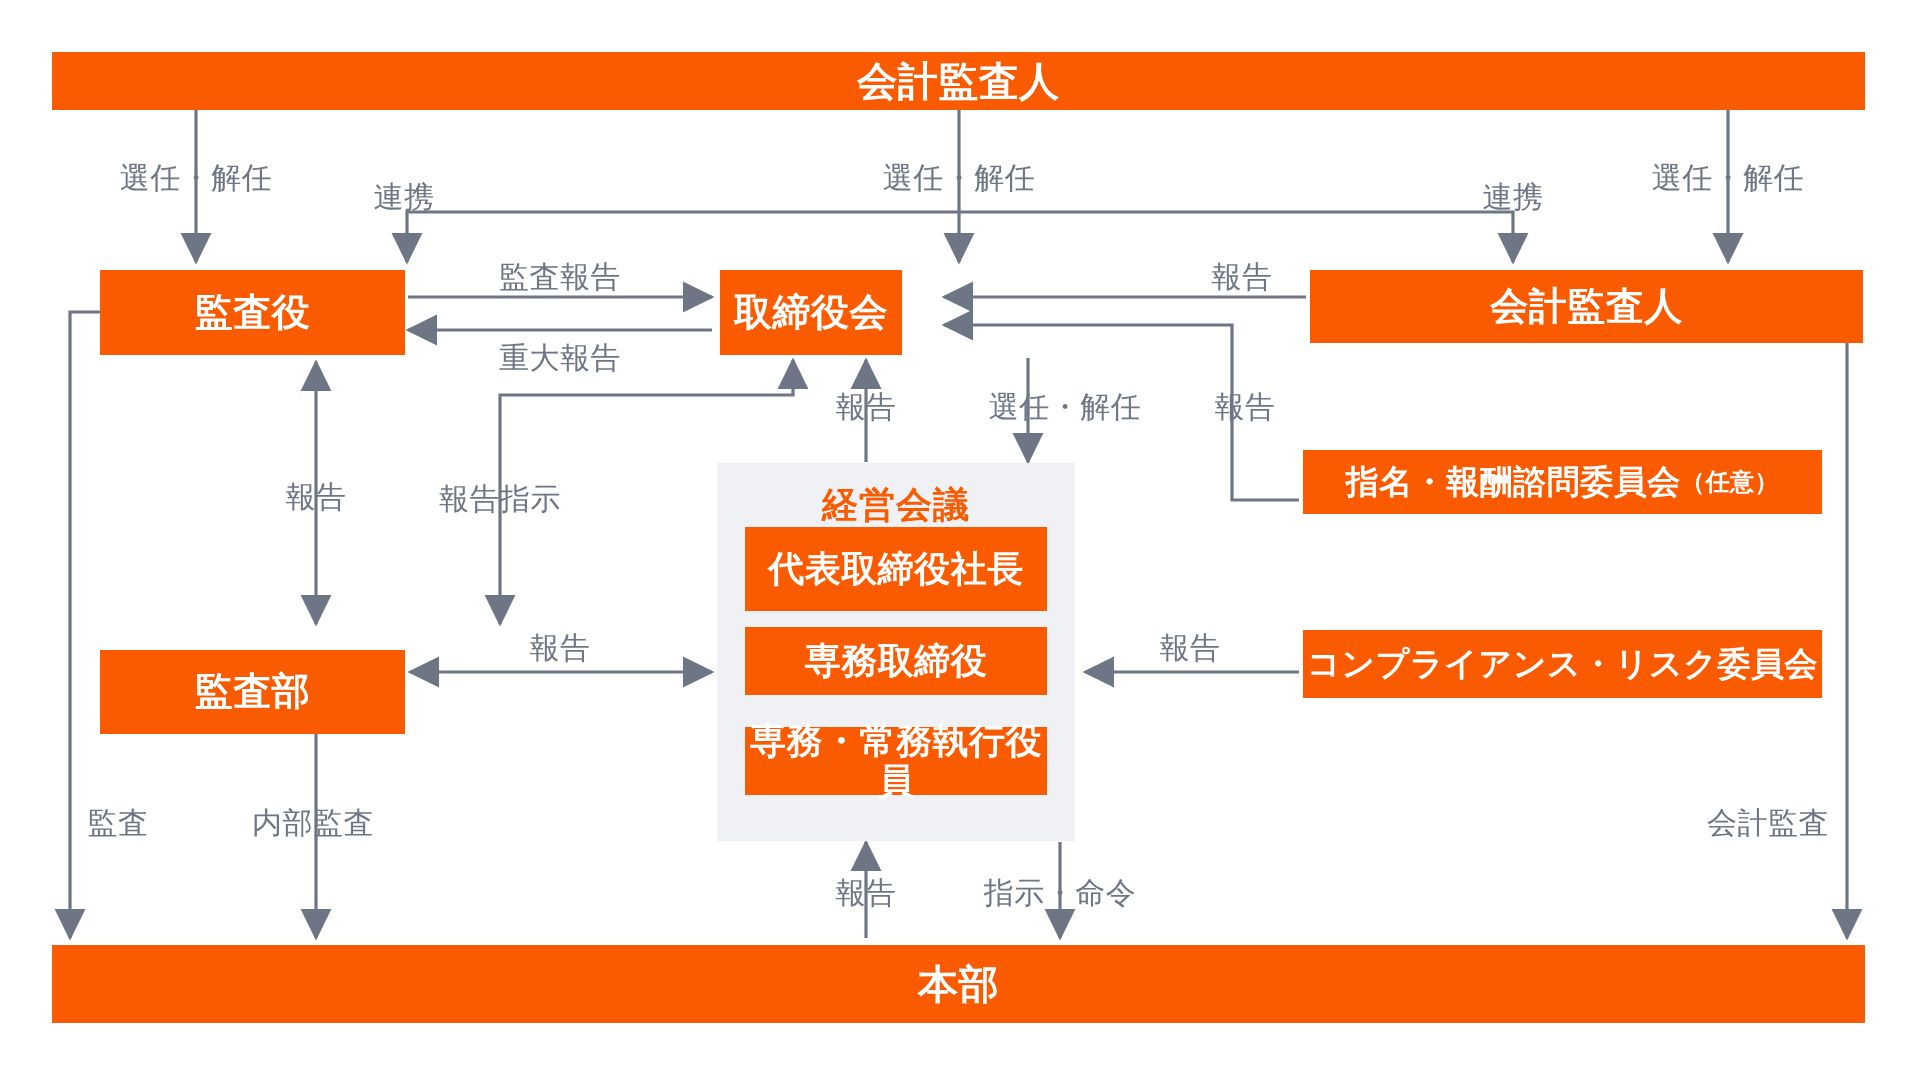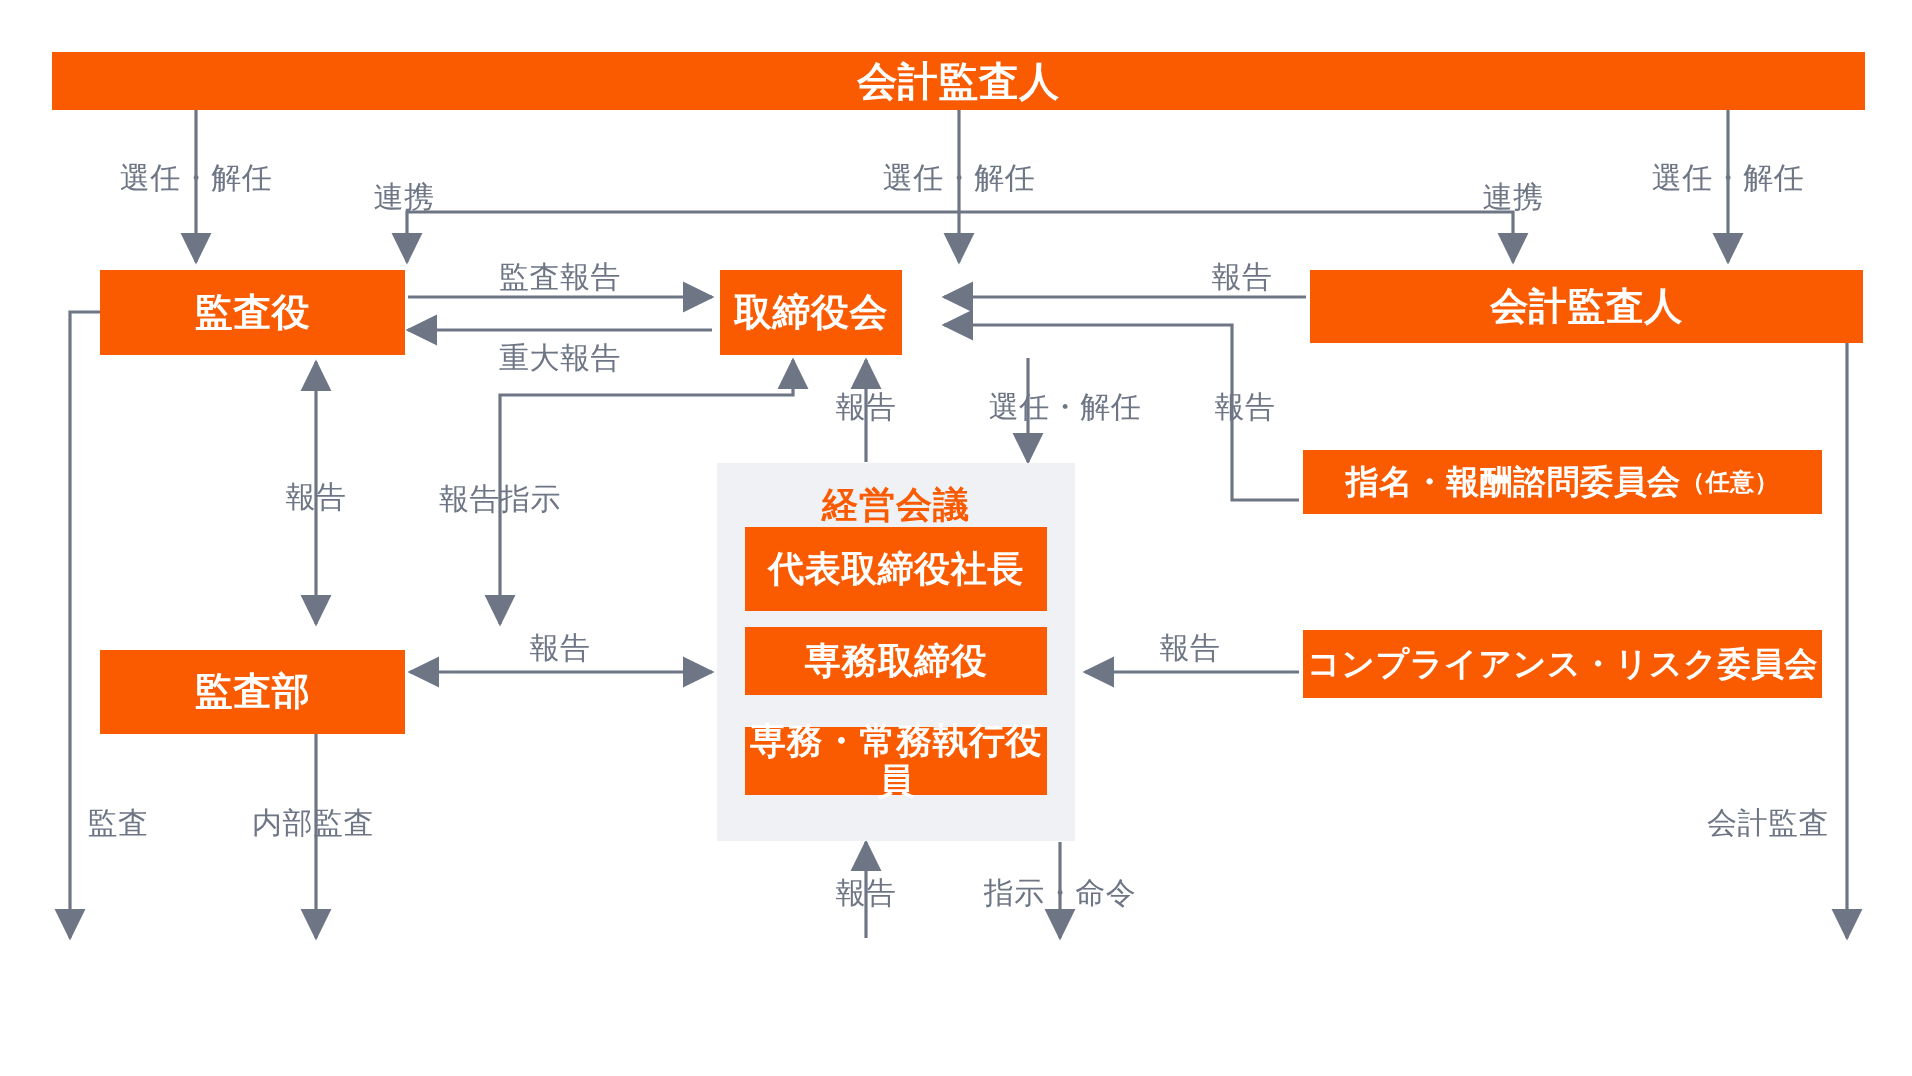--- a/index.html
+++ b/index.html
@@ -173,20 +173,23 @@
   </div>
 
   <div class="node inner" style="left:745px; top:627px; width:302px; height:68px;">
     <span>専務取締役</span>
   </div>
 
   <div class="node inner" style="left:745px; top:727px; width:302px; height:68px;">
     <span>専務・常務執行役員</span>
   </div>
 
+  <div class="node wide" style="left:52px; top:945px; width:1813px; height:78px;">
+    <span>本部</span>
+  </div>
 
   <div class="elabel c" style="left:196px; top:163px;">
     <span>選任・解任</span>
   </div>
 
   <div class="elabel c" style="left:404px; top:182px;">
     <span>連携</span>
   </div>
 
   <div class="elabel c" style="left:959px; top:163px;">

